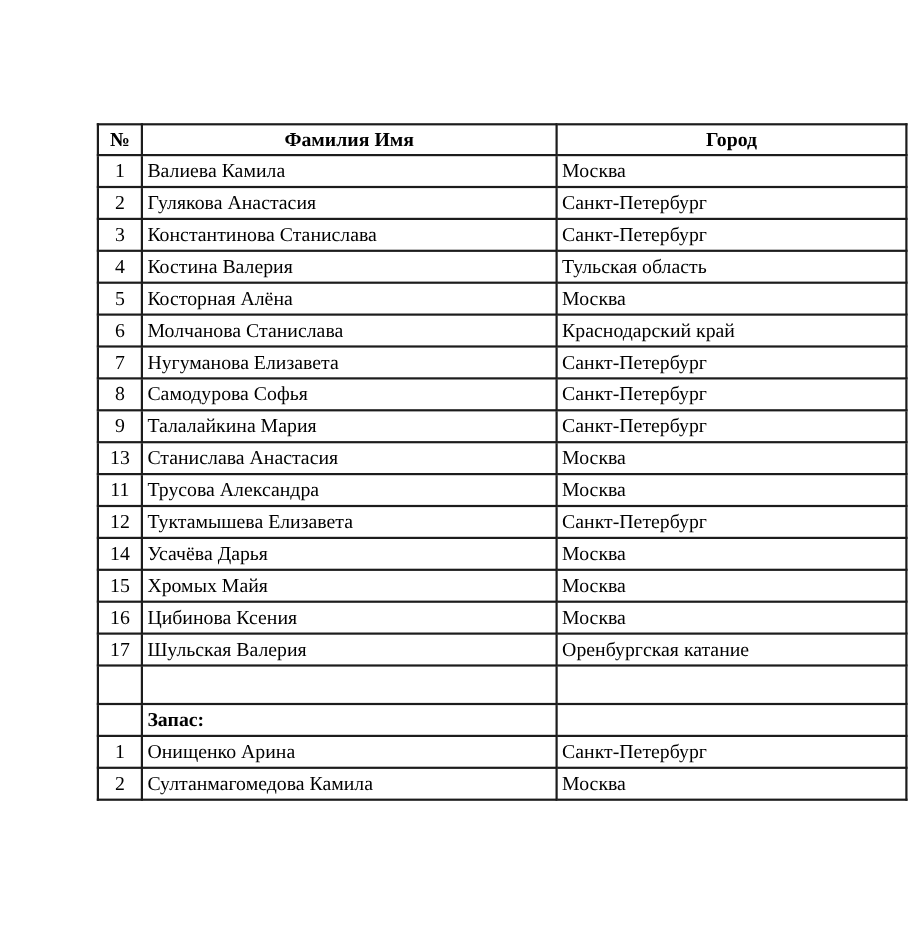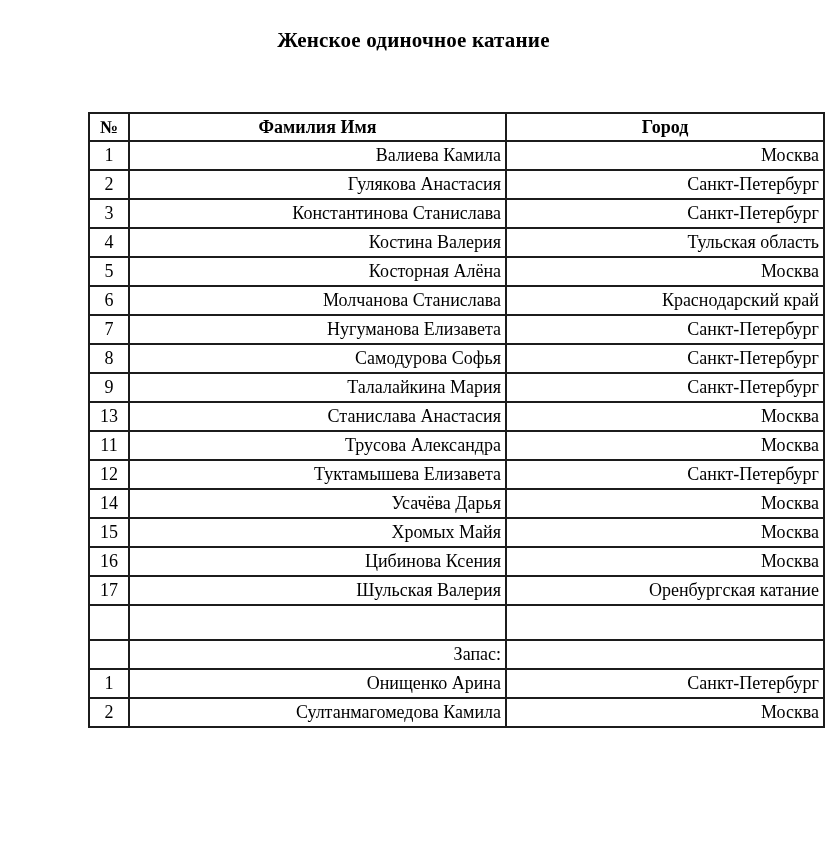--- a/index.html
+++ b/index.html
@@ -49,30 +49,29 @@
   .col-city { width: 318px; }
   thead th {
     font-weight: bold;
     text-align: center;
     height: 26px;
   }
   tbody td {
     height: 27px;
   }
   td.cell-num  { text-align: center; }
-  td.cell-name { text-align: right; padding-left: 12px; }
-  td.cell-city { text-align: right; }
+  td.cell-name { text-align: left; padding-left: 12px; }
+  td.cell-city { text-align: left; }
   tr.blank td { height: 33px; }
-  td.bold { font-weight: normal; }
+  td.bold { font-weight: bold; }
 </style>
 </head>
 <body>
 
 <div class="page">
-  <h1 class="title">Женское одиночное катание</h1>
 
   <table class="roster">
     <colgroup>
       <col class="col-num">
       <col class="col-name">
       <col class="col-city">
     </colgroup>
     <thead>
       <tr>
         <th class="col-num">№</th>

